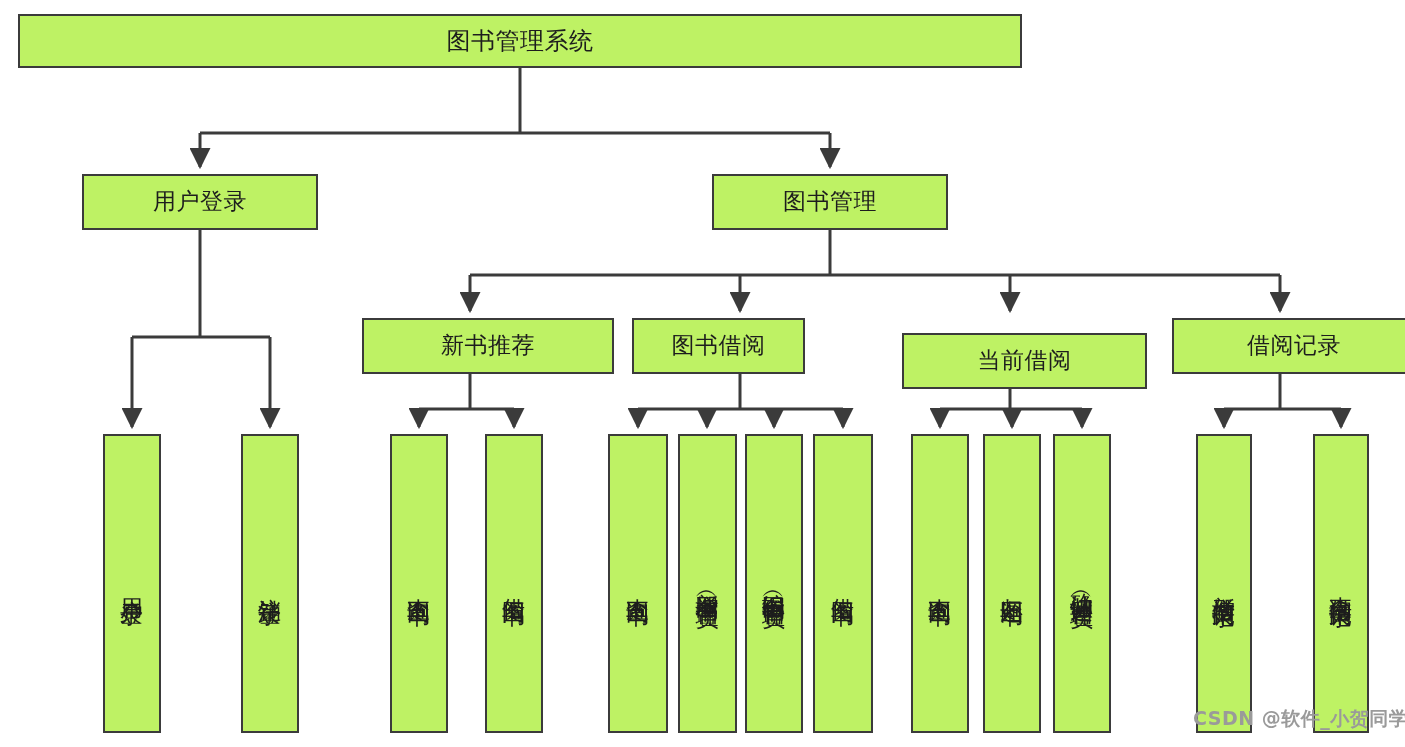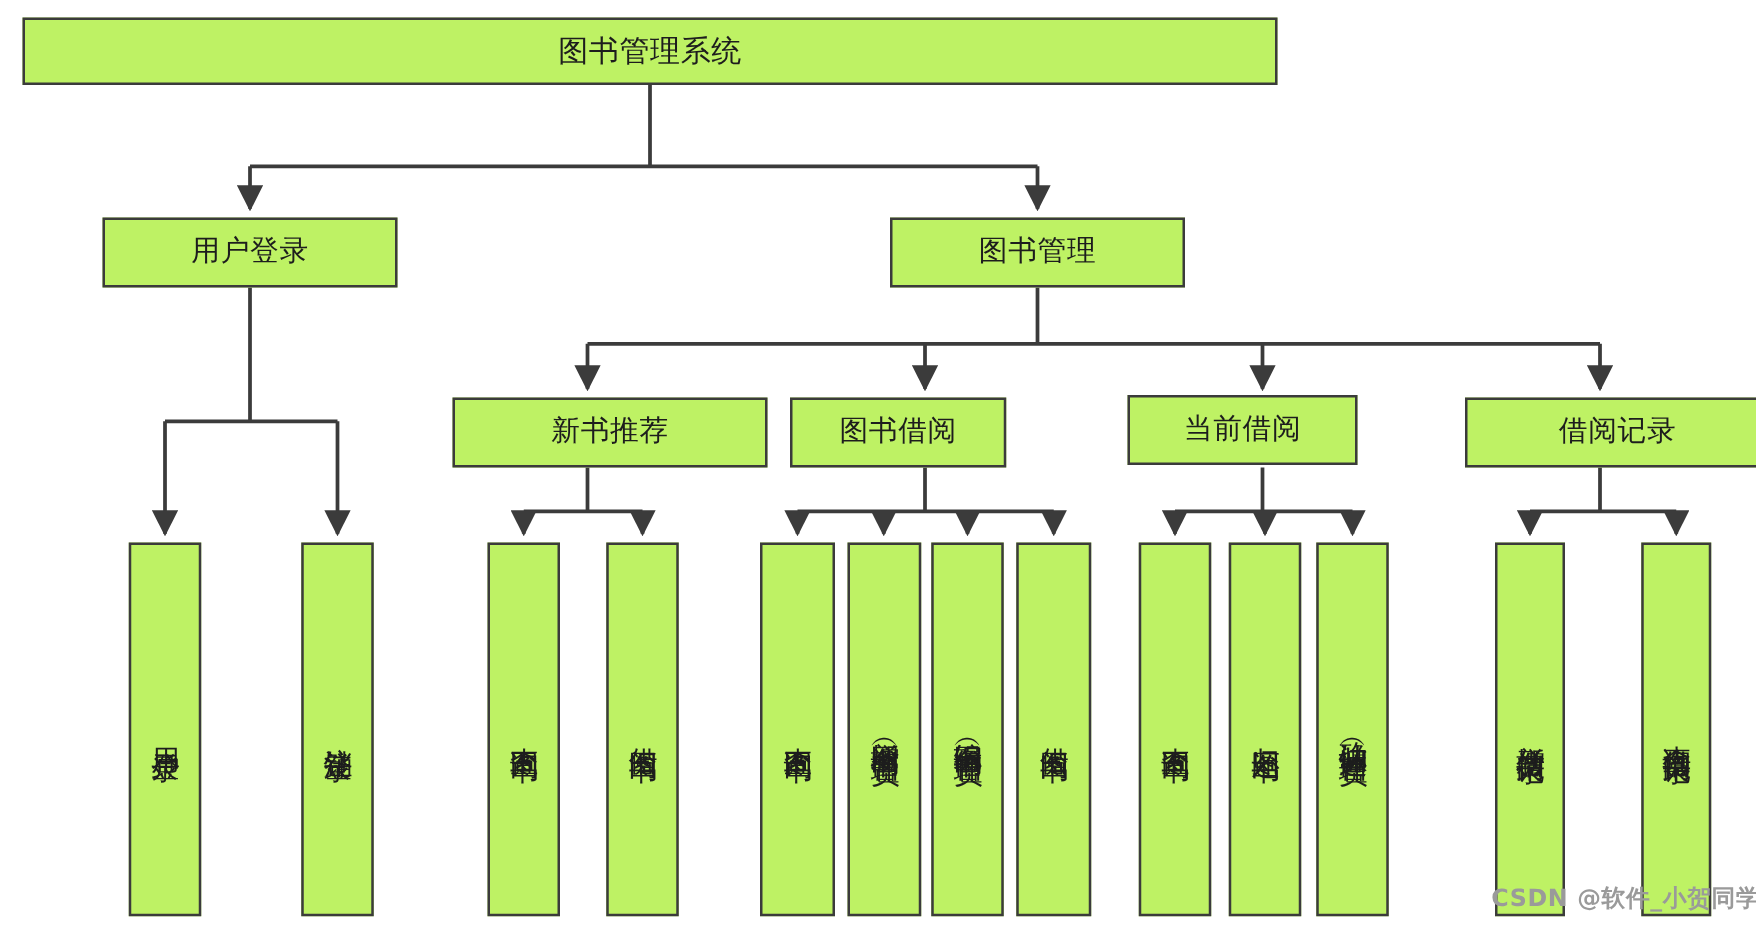--- a/index.html
+++ b/index.html
@@ -128,21 +128,21 @@
   <div class="node horiz" style="left:712px; top:174px; width:236px; height:56px;">
     <span>图书管理</span>
   </div>
 
   <div class="node horiz" style="left:362px; top:318px; width:252px; height:56px;">
     <span>新书推荐</span>
   </div>
   <div class="node horiz" style="left:632px; top:318px; width:173px; height:56px;">
     <span>图书借阅</span>
   </div>
-  <div class="node horiz" style="left:902px; top:316px; width:184px; height:56px;justify-content:center;">
+  <div class="node horiz" style="left:902px; top:333px; width:245px; height:56px;justify-content:center;">
     <span>当前借阅</span>
   </div>
   <div class="node horiz" style="left:1172px; top:318px; width:244px; height:56px;">
     <span>借阅记录</span>
   </div>
 
   <div class="node vert" style="left:103px; top:434px; width:58px; height:299px;">
     <span class="vtext">用户登录</span>
   </div>
   <div class="node vert" style="left:241px; top:434px; width:58px; height:299px;">

